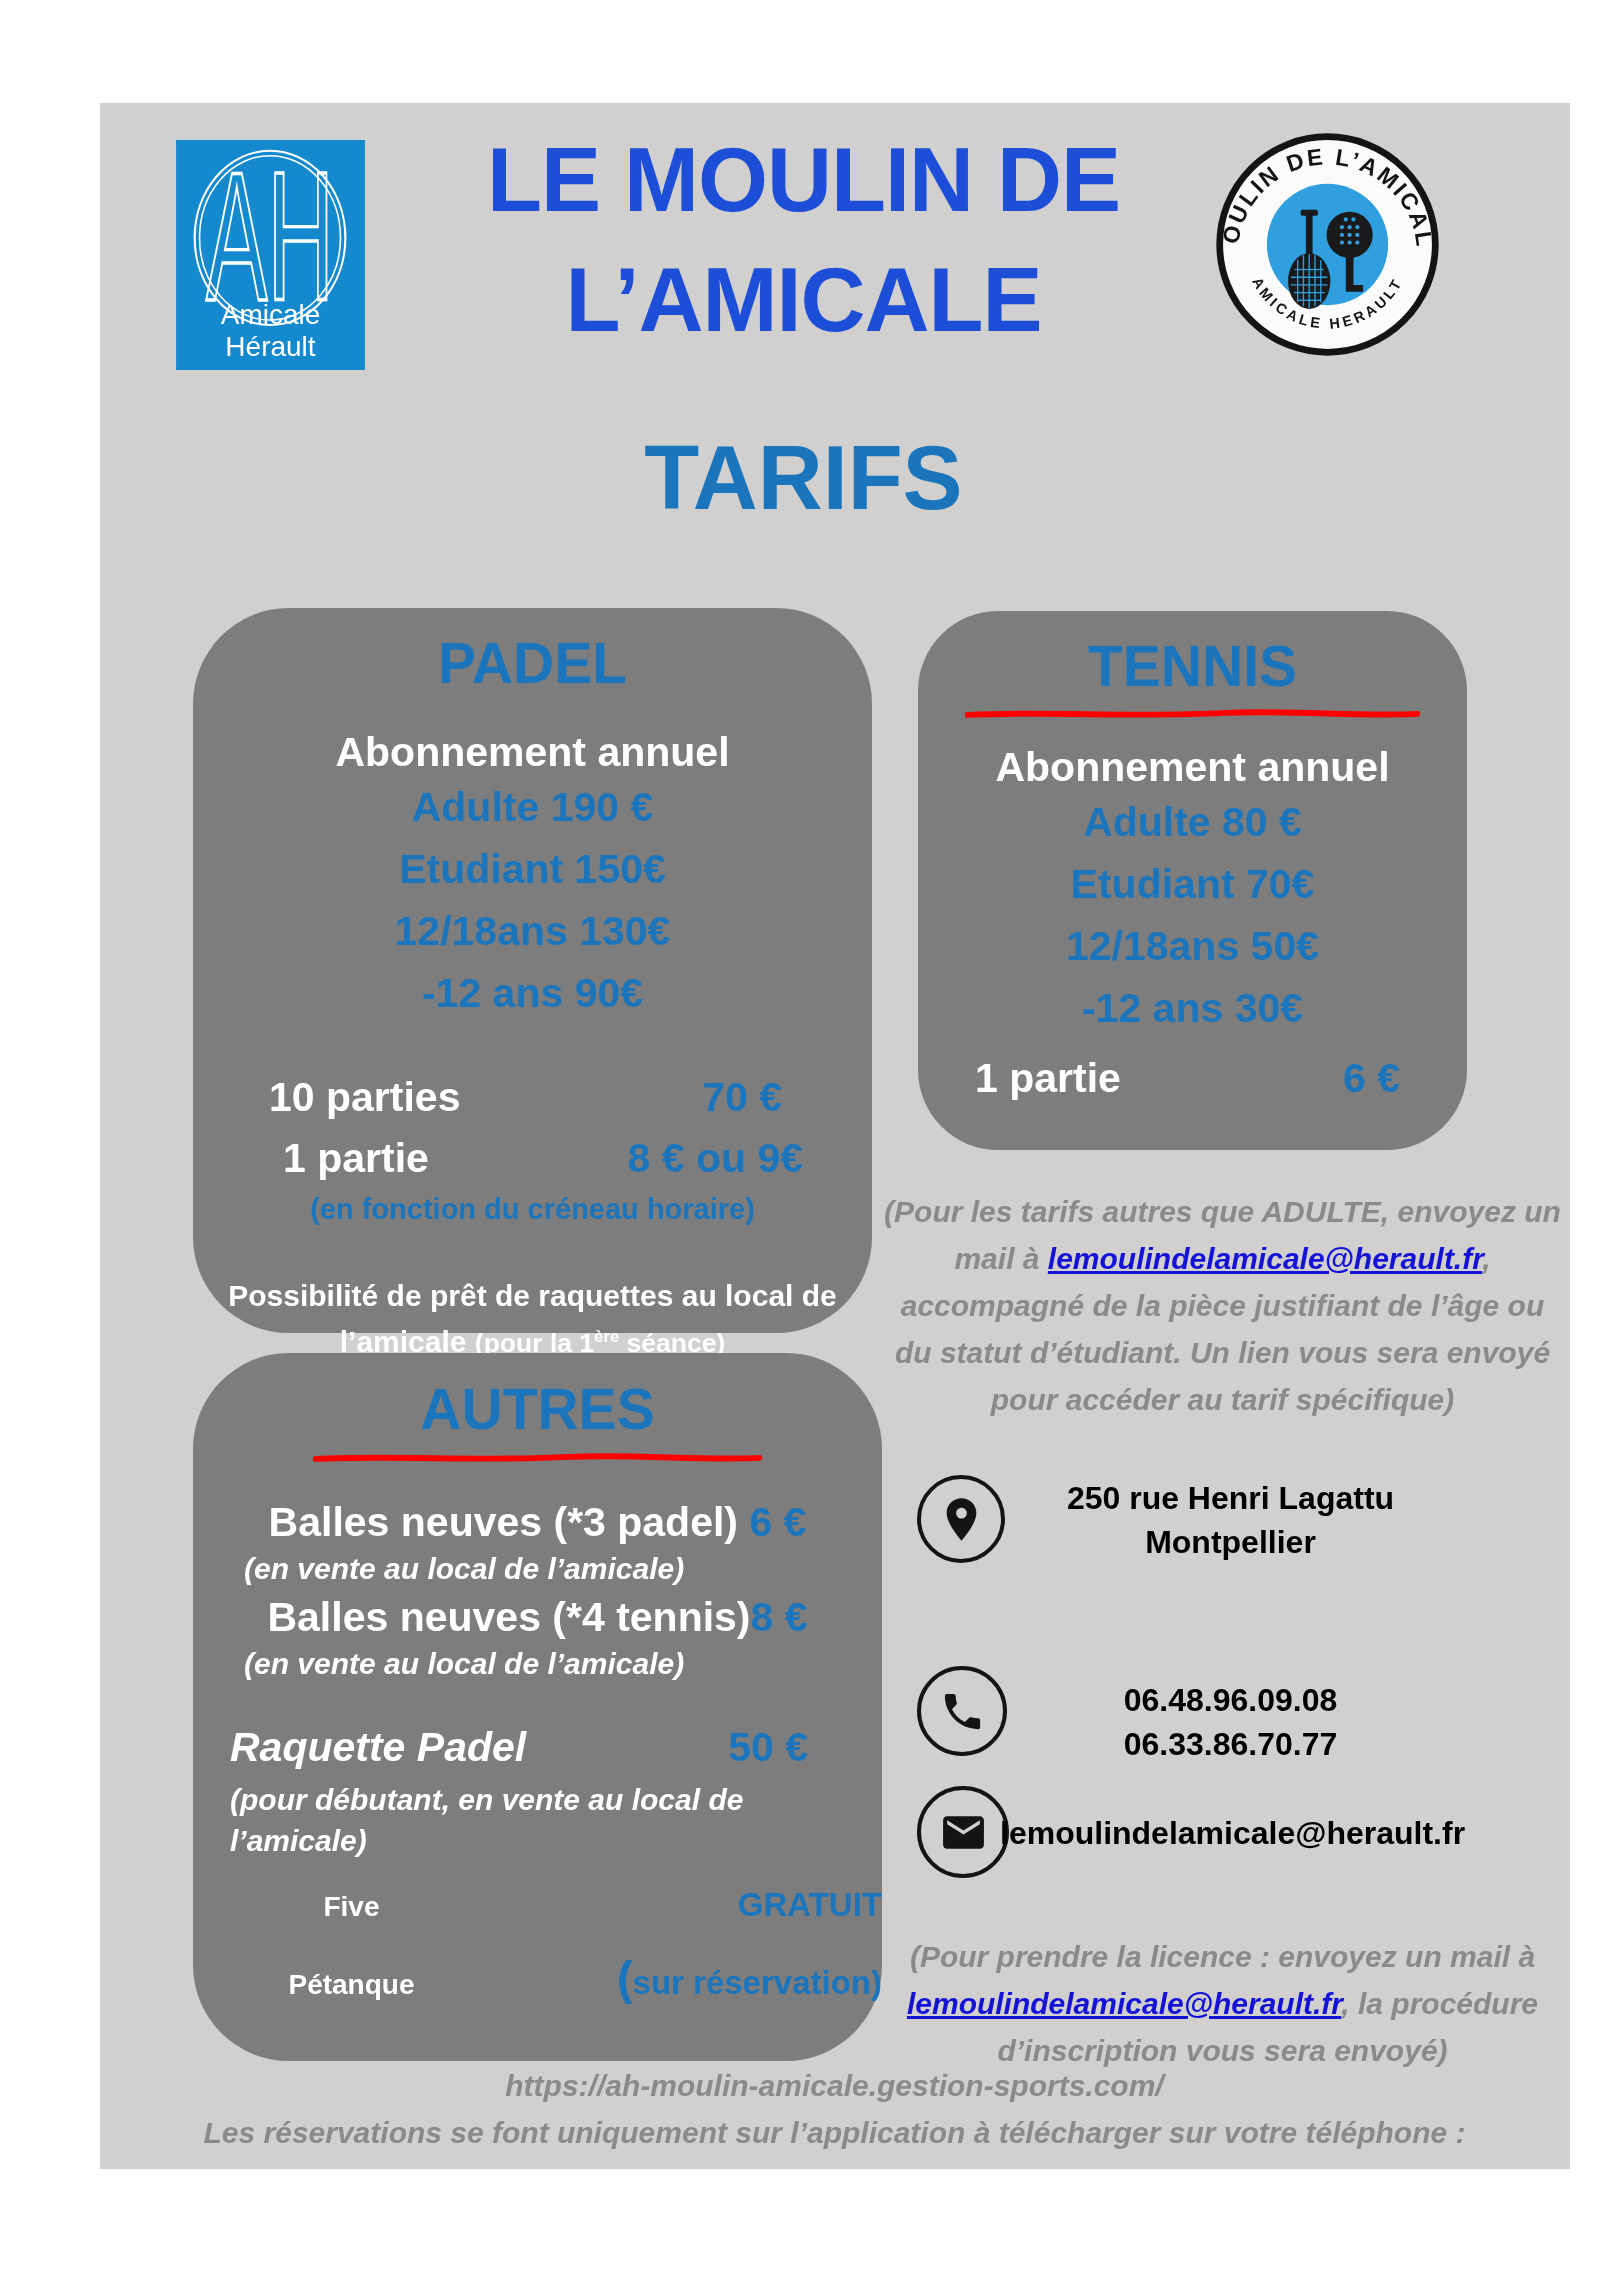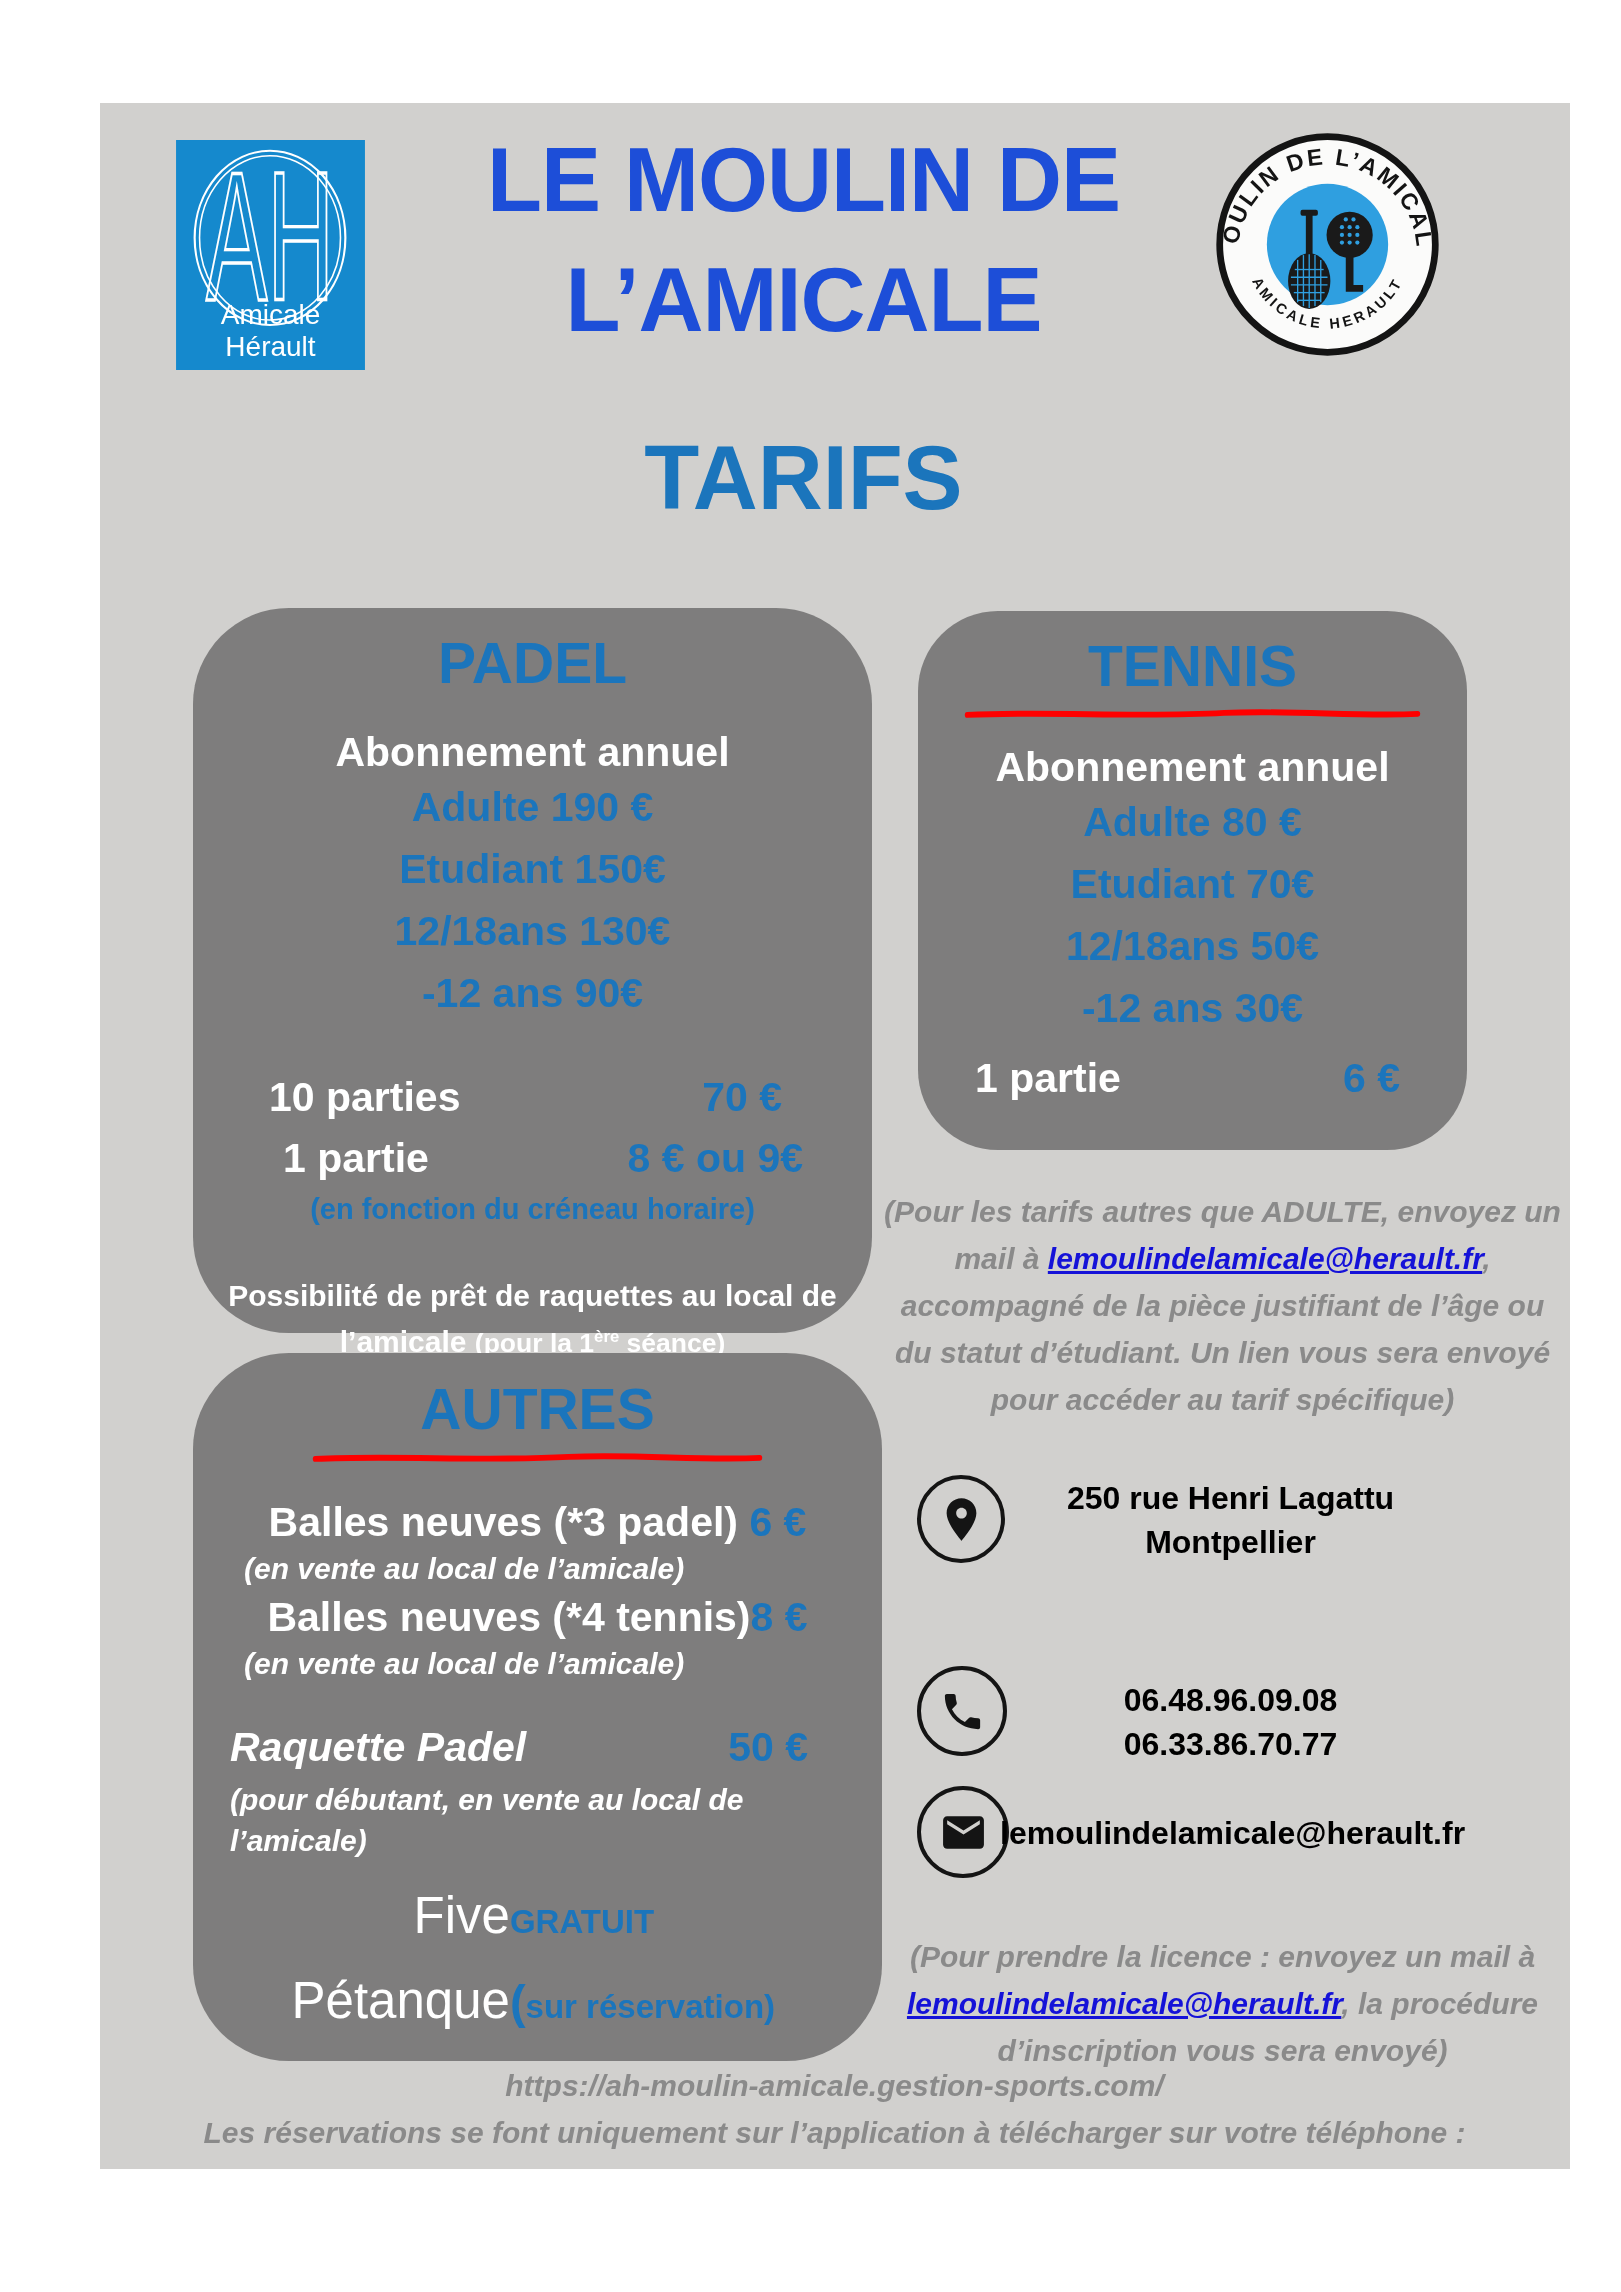--- a/index.html
+++ b/index.html
@@ -53,22 +53,22 @@
   .aline .blue{color:#1b75bc;}
   .anote{font-style:italic;font-weight:bold;font-size:30px;color:#fff;
          align-self:flex-start;margin-left:51px;margin-top:3.9px;}
   .arow{width:100%;box-sizing:border-box;display:flex;justify-content:space-between;
         font-weight:bold;font-size:41px;margin-top:43px;}
   .arow .lbl{color:#fff;font-style:italic;}
   .arow .val{color:#1b75bc;}
   .anote-left{font-style:italic;font-weight:bold;font-size:30px;line-height:41px;color:#ffffff;
         align-self:flex-start;margin-left:37px;margin-top:7.8px;width:549px;text-align:left;}
   .tworow{width:100%;display:grid;grid-template-columns:46% 54%;align-items:baseline;margin-top:25.5px;}
-  .tworow .c1{text-align:right;color:#fff;font-weight:normal;font-size:51px;}
-  .tworow .c2{text-align:left;color:#1b75bc;font-weight:bold;font-size:33px;}
+  .tworow .c1{text-align:center;color:#fff;font-weight:bold;font-size:28px;}
+  .tworow .c2{text-align:right;color:#1b75bc;font-weight:bold;font-size:33px;}
   .tworow .bigparen{font-size:47px;font-weight:bold;}
   
   .note{
     position:absolute;color:#8a8a8a;font-weight:bold;font-style:italic;
     font-size:30px;line-height:47px;text-align:center;
   }
   .note a, .email-link{
     color:#1512d8;text-decoration:underline;font-weight:bold;font-style:italic;
   }
   .tennis-note{left:882px;top:1188px;width:681px;}

